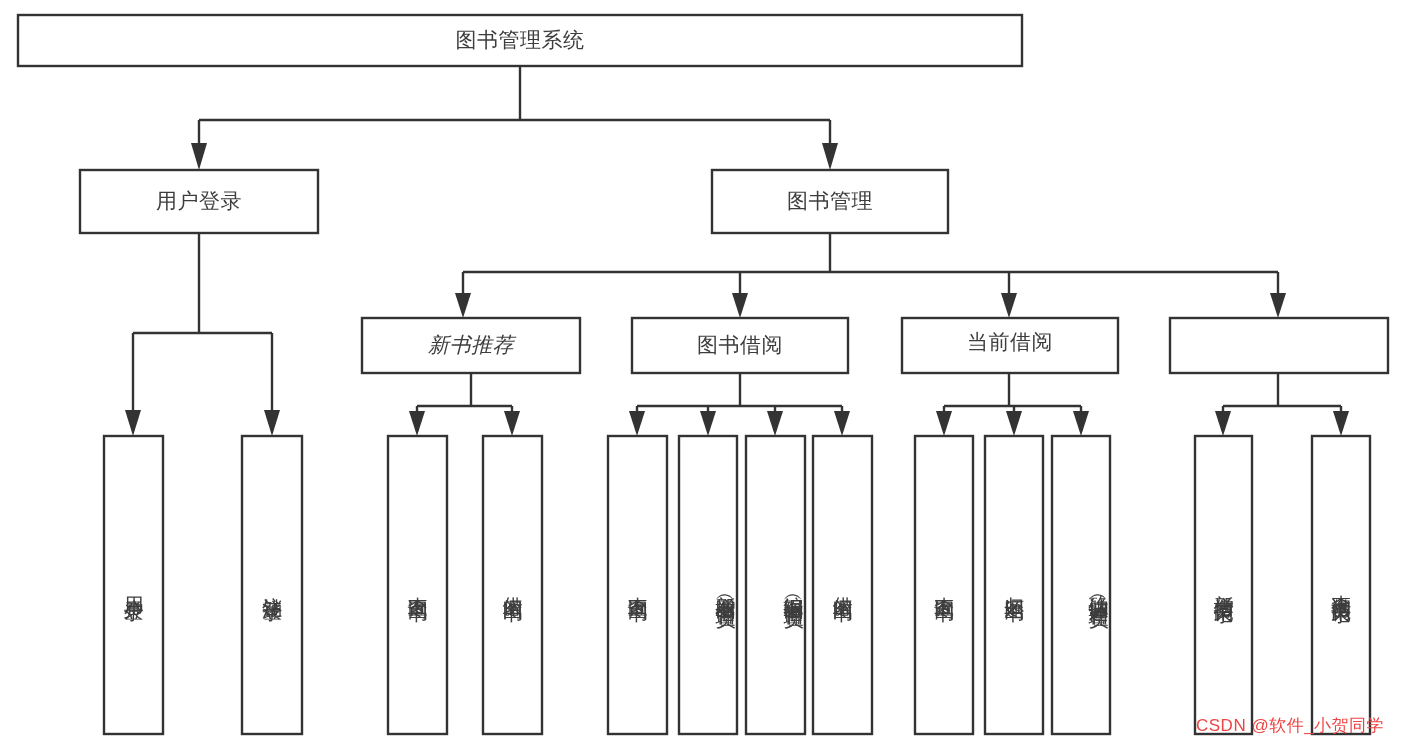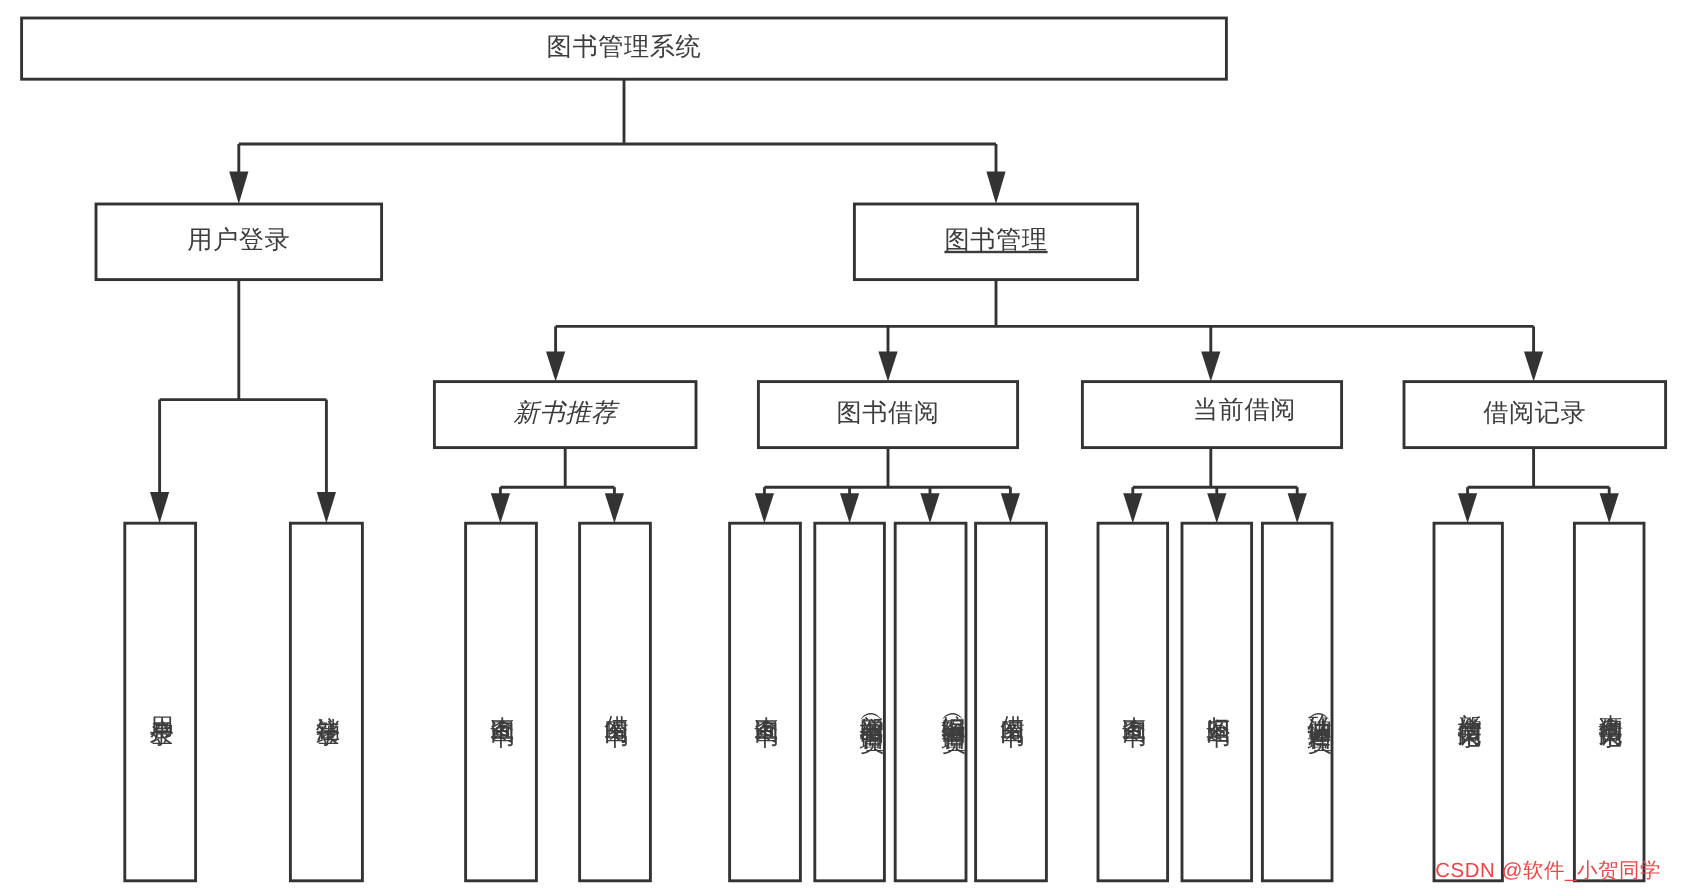--- a/index.html
+++ b/index.html
@@ -165,26 +165,25 @@
     <path class="conn" d="M 1223 406 L 1341 406"></path>
     <path class="conn" d="M 1223 406 L 1223 414"></path>
     <polygon class="arrow-head" points="1215,411 1231,411 1223,436"></polygon>
     <path class="conn" d="M 1341 406 L 1341 414"></path>
     <polygon class="arrow-head" points="1333,411 1349,411 1341,436"></polygon>
   </svg>
 
   <div class="node-label" style="left:18px; top:15px; width:1004px; height:51px;">图书管理系统</div>
 
   <div class="node-label" style="left:80px; top:170px; width:238px; height:63px;">用户登录</div>
-  <div class="node-label" style="left:712px; top:170px; width:236px; height:63px;text-decoration:underline;">图书管理</div>
+  <div class="node-label" style="left:712px; top:170px; width:236px; height:63px;">图书管理</div>
 
   <div class="node-label" style="left:362px; top:318px; width:218px; height:55px;font-style:italic;">新书推荐</div>
   <div class="node-label" style="left:632px; top:318px; width:216px; height:55px;">图书借阅</div>
-  <div class="node-label" style="left:902px; top:318px; width:216px; height:48px;padding-left:27px;">当前借阅</div>
-  <div class="node-label" style="left:1170px; top:318px; width:218px; height:55px;">借阅记录</div>
+  <div class="node-label" style="left:902px; top:318px; width:216px; height:48px;">当前借阅</div>
 
   <div class="node-label vertical midstart" style="left:104px; top:436px; width:59px; height:298px;">用户登录</div>
   <div class="node-label vertical midstart" style="left:242px; top:436px; width:60px; height:298px;">注销登录</div>
 
   <div class="node-label vertical midstart" style="left:388px; top:436px; width:59px; height:298px;">查询图书</div>
   <div class="node-label vertical midstart" style="left:483px; top:436px; width:59px; height:298px;">借阅图书</div>
 
   <div class="node-label vertical midstart" style="left:608px; top:436px; width:59px; height:298px;">查询图书</div>
   <div class="node-label vertical" style="left:679px; top:436px; width:58px; height:298px;">新增图书（管理员）</div>
   <div class="node-label vertical" style="left:746px; top:436px; width:59px; height:298px;">编辑图书（管理员）</div>

